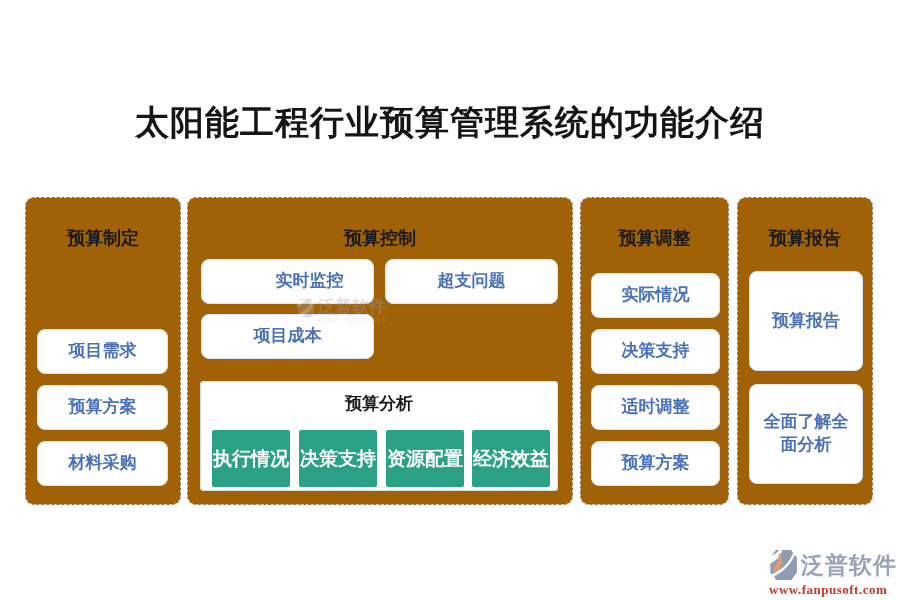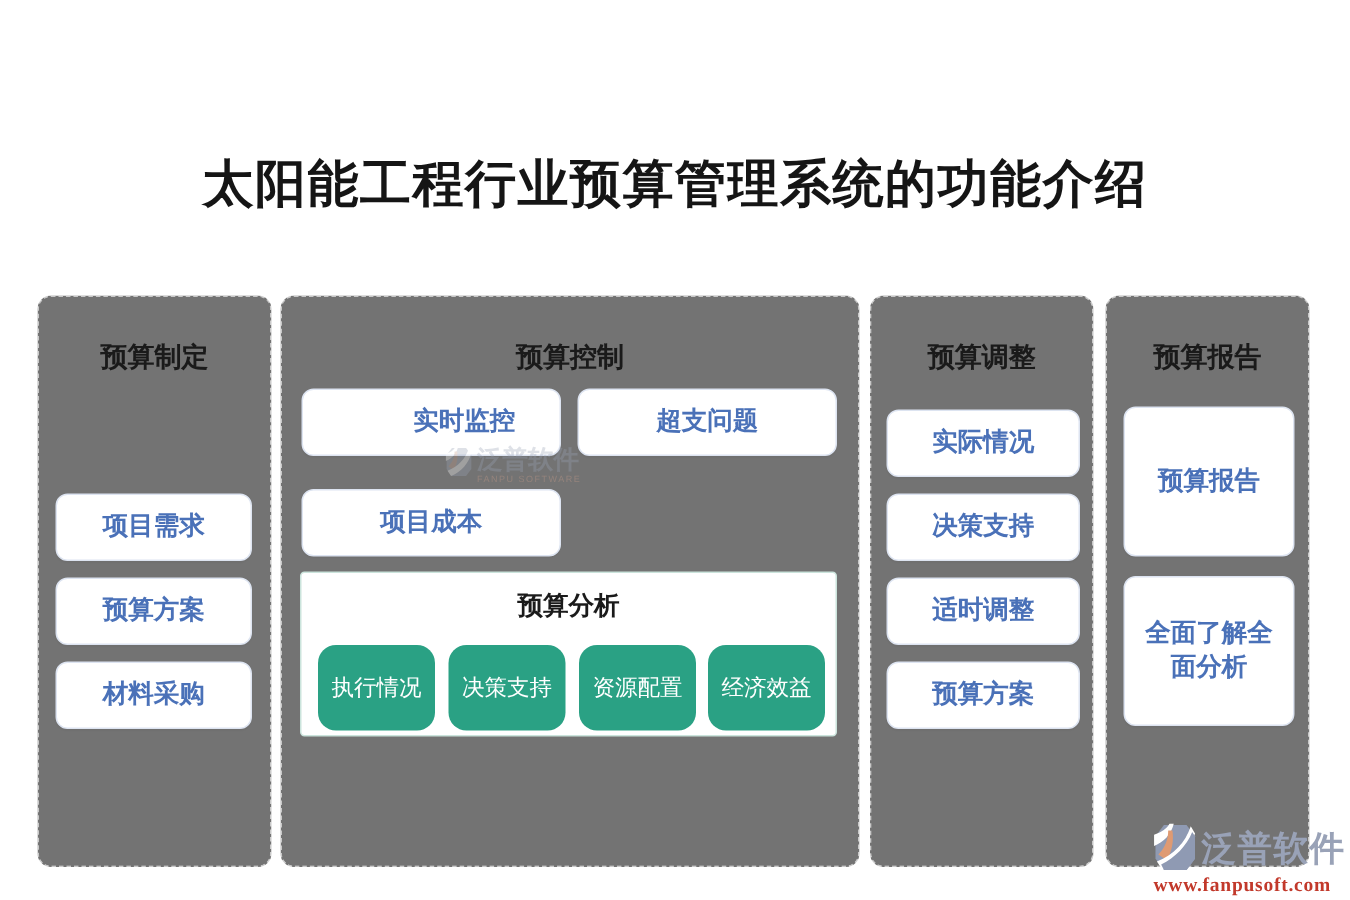--- a/index.html
+++ b/index.html
@@ -7,22 +7,22 @@
   .page {
     position:relative; width:900px; height:600px; background:#ffffff;
     font-family:"Liberation Sans","DejaVu Sans",sans-serif; overflow:hidden;
   }
   .title {
     position:absolute; top:100px; left:0; width:900px;
     text-align:center; font-size:34px; font-weight:bold; color:#151515;
     letter-spacing:1px;
   }
   .panel {
-    position:absolute; top:197px; height:381px;
-    background:#737373; border:1px dashed #c9c9c9; border-radius:9px;
+    position:absolute; top:197px; height:308px;
+    background:#a16207; border:1px dashed #c9c9c9; border-radius:9px;
   }
   .panel-1 { left:25px;  width:156px; }
   .panel-2 { left:187px; width:386px; }
   .panel-3 { left:580px; width:149px;padding-left:48px; }
   .panel-4 { left:737px; width:136px; }
   .panel-header {
     position:absolute; top:28px; left:0; width:100%;
     text-align:center; font-size:18px; font-weight:bold; color:#1a1a1a;
   }
   .card {
@@ -32,39 +32,39 @@
     box-shadow:0 1px 1px rgba(0,0,0,0.03); cursor:pointer; line-height:1.35;
   }
   
   .panel-1 .card { left:11px; width:131px; height:45px; }
   .panel-3 .card { left:10px; width:129px; height:45px; }
   .r1 { top:75px; } .r2 { top:131px; } .r3 { top:187px; } .r4 { top:243px; }
   
   .panel-2 .card { width:173px; height:45px; }
   .c2a { left:13px;  top:61px;padding-left:44px; }
   .c2b { left:197px; top:61px; }
-  .c2c { left:13px;  top:116px;margin-top:12px; }
+  .c2c { left:13px;  top:116px; }
   .c2d { left:197px; top:116px; }
   
   .panel-4 .card { left:11px; width:114px; height:100px; padding:0 10px; }
   .t1 { top:73px; } .t2 { top:186px; }
   
   .analysis {
     position:absolute; left:12px; top:183px; width:358px; height:110px;
     background:#ffffff; border:1px solid #cbe4dc; border-radius:3px;
   }
   .analysis-header {
     position:absolute; top:10px; left:0; width:100%;
     text-align:center; font-size:17px; font-weight:bold; color:#1a1a1a;
   }
   .analysis-btn {
     position:absolute; top:48px; width:78px; height:57px;
-    background:#2aa184; border-radius:12px; color:#ffffff;
+    background:#2aa184; border-radius:2px; color:#ffffff;
     display:flex; align-items:center; justify-content:center;
-    font-size:15px; font-weight:normal; cursor:pointer;
+    font-size:19px; font-weight:bold; cursor:pointer;
   }
   .b1 { left:11px; } .b2 { left:98px; } .b3 { left:185px; } .b4 { left:271px; }
   
   .watermark {
     position:absolute; left:297px; top:298px; display:flex; align-items:flex-start;
     opacity:0.32; pointer-events:none; z-index:5;
   }
   .watermark .wm-text { margin-left:3px; }
   .wm-brand { font-size:17px; font-weight:bold; color:#9aa3b5; line-height:1.1; }
   .wm-sub { font-size:6px; color:#d8a48e; letter-spacing:1px; }

